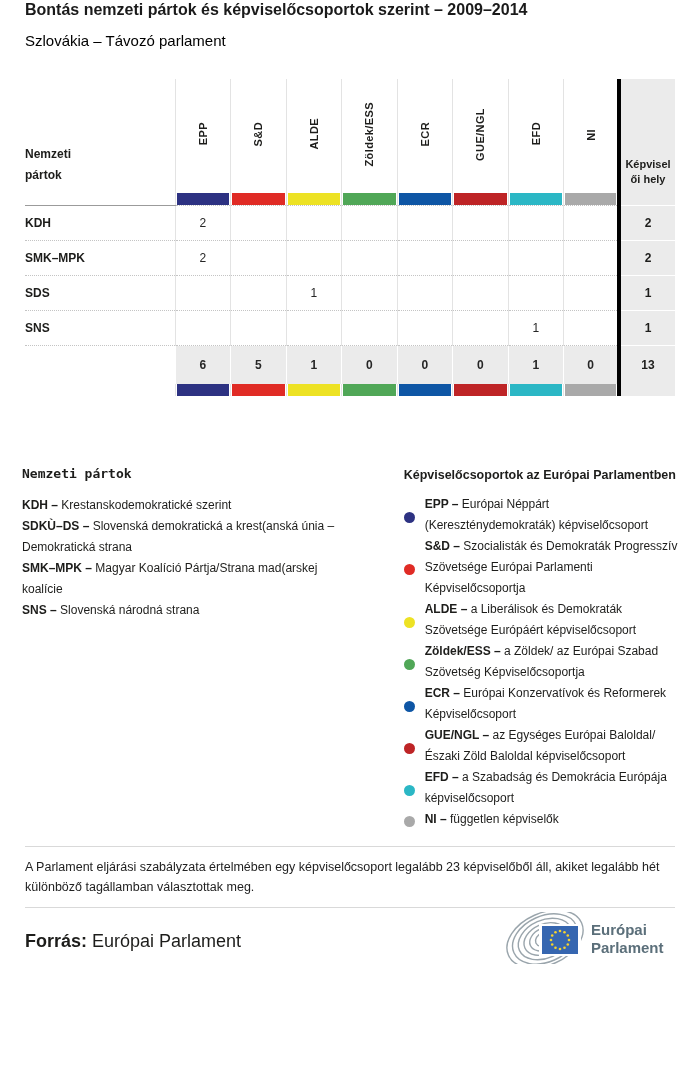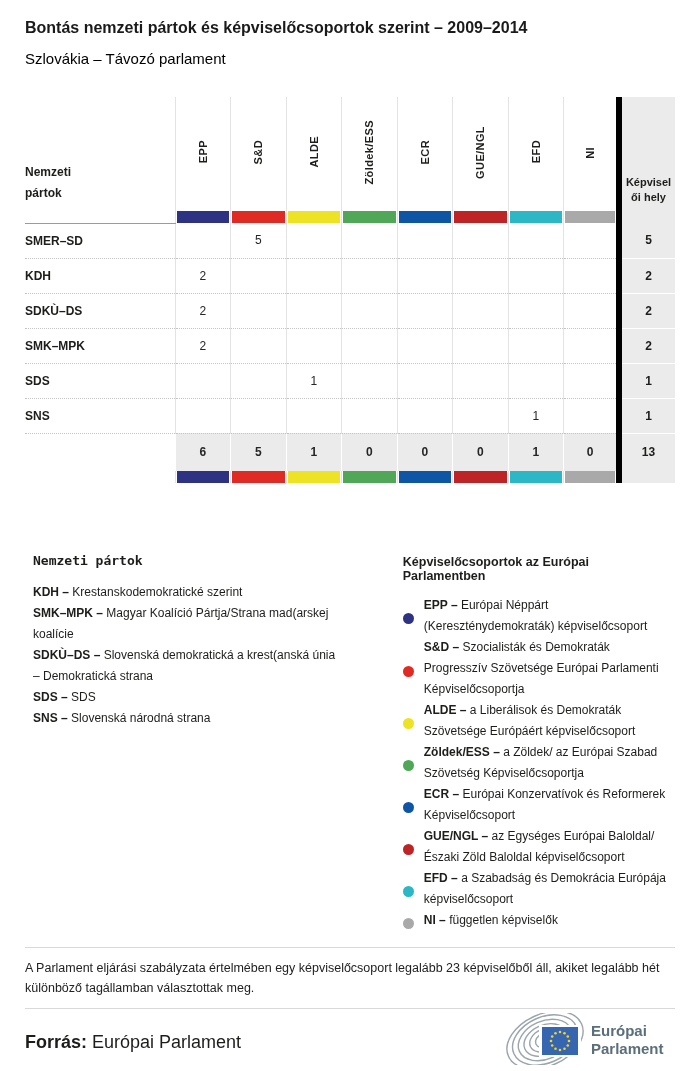--- a/index.html
+++ b/index.html
@@ -2,58 +2,58 @@
 <html><head>
 <meta charset="utf-8">
 <style>
   * { box-sizing: border-box; }
   html,body { margin:0; padding:0; background:#fff; }
   body {
     width:700px; height:1071px; overflow:hidden;
     font-family:"Liberation Sans","DejaVu Sans",sans-serif;
     color:#1d1d1b;
   }
-  .page { width:700px; height:1071px; padding-top:18px; }
+  .page { width:700px; height:1071px; }
 
   h1.title { font-size:16px; line-height:20px; font-weight:700; margin:0 25px 11px; color:#1a1a1a; }
   h2.subtitle { font-size:15px; line-height:20px; font-weight:400; margin:0 25px; color:#000000; }
 
   
   table.seats { border-collapse:collapse; table-layout:fixed; width:650px; margin:28px 25px 0; }
   col.c-label { width:150px; }
   col.c-seats { width:56px; }
   tr.head { height:114px; }
   tr.barrow { height:12px; }
   tr.body { height:35px; }
   tr.totals { height:38px; }
 
   th,td { padding:0; font-weight:400; }
   .gcol { border-left:1px solid #e3e3e3; }
-  .seatscol { background:#ebebeb; border-left:6px solid #000000; text-align:center; }
+  .seatscol { background:#ebebeb; border-left:4px solid #000000; text-align:center; }
 
   th.labelcol { vertical-align:bottom; text-align:left; font-size:12px; font-weight:700; line-height:21px; padding-bottom:7px; }
   th.gcol { vertical-align:middle; text-align:center; }
   .vtext { display:inline-block; writing-mode:vertical-rl; transform:rotate(180deg);
            font-size:11px; font-weight:700; letter-spacing:0.4px; white-space:nowrap; }
   th.seatscol { vertical-align:bottom; font-size:11px; font-weight:700; line-height:15px; padding:0 3px 6px; }
   .wrapany { overflow-wrap:anywhere; }
 
   tr.barrow td.labelcol { border-bottom:1px solid #9b9b9b; }
   tr.barrow.bottom td.labelcol { border-bottom:none; }
   .bar { height:12px; margin:0 1px; }
 
   td.pl { font-size:12px; font-weight:700; text-align:left; }
   td.v  { font-size:12px; text-align:center; color:#262626; }
   td.sc { font-size:12px; font-weight:700; }
   tr.dotted td.pl, tr.dotted td.v { border-top:1px dotted #c4c4c4; }
   tr.dotted td.sc { border-top:1px solid #fff; }
   tr.totals td.v { background:#ebebeb; font-weight:700; border-left:1px solid #fff; }
 
   
-  .legends { display:flex; margin:70px 33px 0;gap:40px; }
+  .legends { display:flex; margin:70px 22px 0;gap:40px; }
   .legend-left { width:360px; padding-right:20px; }
   .legend-right { width:290px; }
   .legend-left h3 { font-family:"DejaVu Sans Mono","Liberation Mono",monospace; font-size:13px; font-weight:700; margin:0 0 14px; }
   .legend-right h3 { font-size:12.5px; font-weight:700; margin:2px 0 12px; }
   .legend-left p { margin:0; font-size:12px; line-height:21px; }
   .legend-left p b { font-weight:700; }
   .gitem { display:flex; align-items:center; margin:0; }
   .gitem .dot { flex:0 0 11px; width:11px; height:11px; border-radius:50%; margin:5px 10px 0 0; }
   .gitem p { margin:0; font-size:12px; line-height:21px; }
   .gitem p b { font-weight:700; }
@@ -128,46 +128,22 @@
           </td>
       <td class="gcol">
             <div class="bar" style="background: rgb(43, 183, 197);"></div>
           </td>
       <td class="gcol">
             <div class="bar" style="background: rgb(169, 169, 169);"></div>
           </td>
       <td class="seatscol"></td>
     </tr>
 
-    <tr class="body">
-      <td class="pl">SMER–SD</td>
-      <td class="v gcol"></td>
-      <td class="v gcol">5</td>
-      <td class="v gcol"></td>
-      <td class="v gcol"></td>
-      <td class="v gcol"></td>
-      <td class="v gcol"></td>
-      <td class="v gcol"></td>
-      <td class="v gcol"></td>
-      <td class="sc seatscol">5</td>
-    </tr>
     <tr class="body dotted">
       <td class="pl">KDH</td>
-      <td class="v gcol">2</td>
-      <td class="v gcol"></td>
-      <td class="v gcol"></td>
-      <td class="v gcol"></td>
-      <td class="v gcol"></td>
-      <td class="v gcol"></td>
-      <td class="v gcol"></td>
-      <td class="v gcol"></td>
-      <td class="sc seatscol">2</td>
-    </tr>
-    <tr class="body dotted">
-      <td class="pl">SDKÙ–DS</td>
       <td class="v gcol">2</td>
       <td class="v gcol"></td>
       <td class="v gcol"></td>
       <td class="v gcol"></td>
       <td class="v gcol"></td>
       <td class="v gcol"></td>
       <td class="v gcol"></td>
       <td class="v gcol"></td>
       <td class="sc seatscol">2</td>
     </tr>
@@ -248,23 +224,22 @@
           </td>
       <td class="seatscol"></td>
     </tr>
   </tbody>
     </table>
 
   <div class="legends">
     <div class="legend-left">
       <h3>Nemzeti pártok</h3>
       <p><b>KDH –</b> <span>Krestanskodemokratické szerint</span></p>
+      <p><b>SDKÙ–DS –</b> <span>Slovenská demokratická a krest(anská únia – Demokratická strana</span></p>
       <p><b>SMK–MPK –</b> <span>Magyar Koalíció Pártja/Strana mad(arskej koalície</span></p>
-      <p><b>SDKÙ–DS –</b> <span>Slovenská demokratická a krest(anská únia – Demokratická strana</span></p>
-      <p><b>SDS –</b> <span>SDS</span></p>
       <p><b>SNS –</b> <span>Slovenská národná strana</span></p>
     </div>
     <div class="legend-right">
       <h3>Képviselőcsoportok az Európai Parlamentben</h3>
       <div class="gitem">
         <span class="dot" style="background: rgb(45, 50, 130);"></span>
         <p><b>EPP –</b> <span>Európai Néppárt (Kereszténydemokraták) képviselőcsoport</span></p>
       </div>
       <div class="gitem">
         <span class="dot" style="background: rgb(224, 43, 37);"></span>

